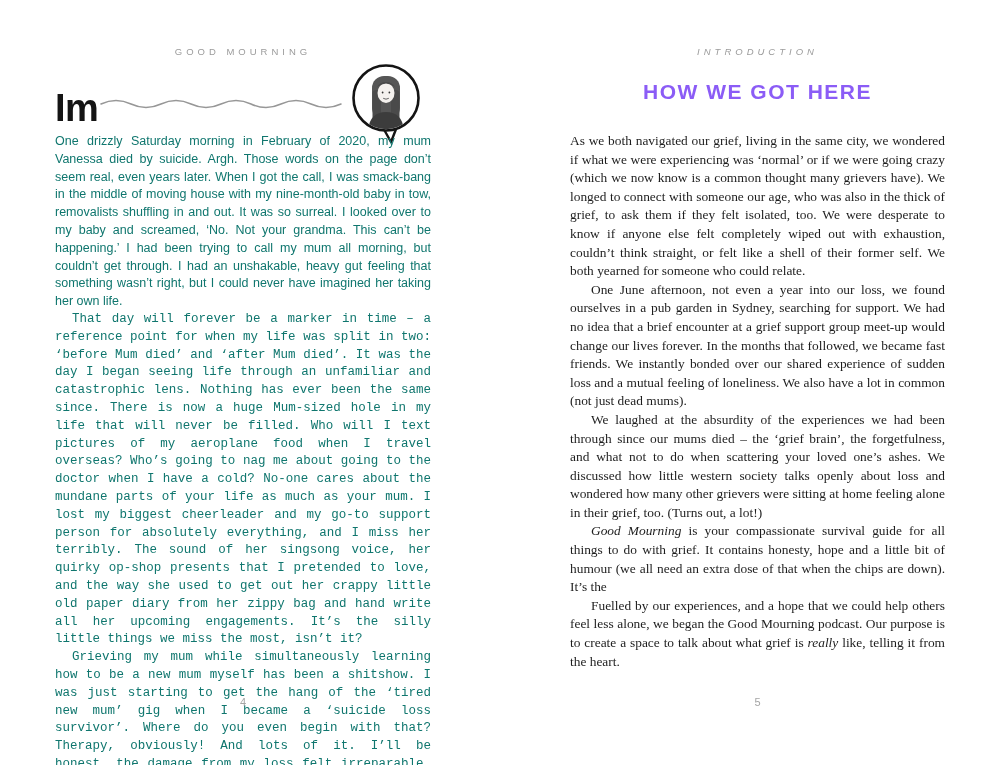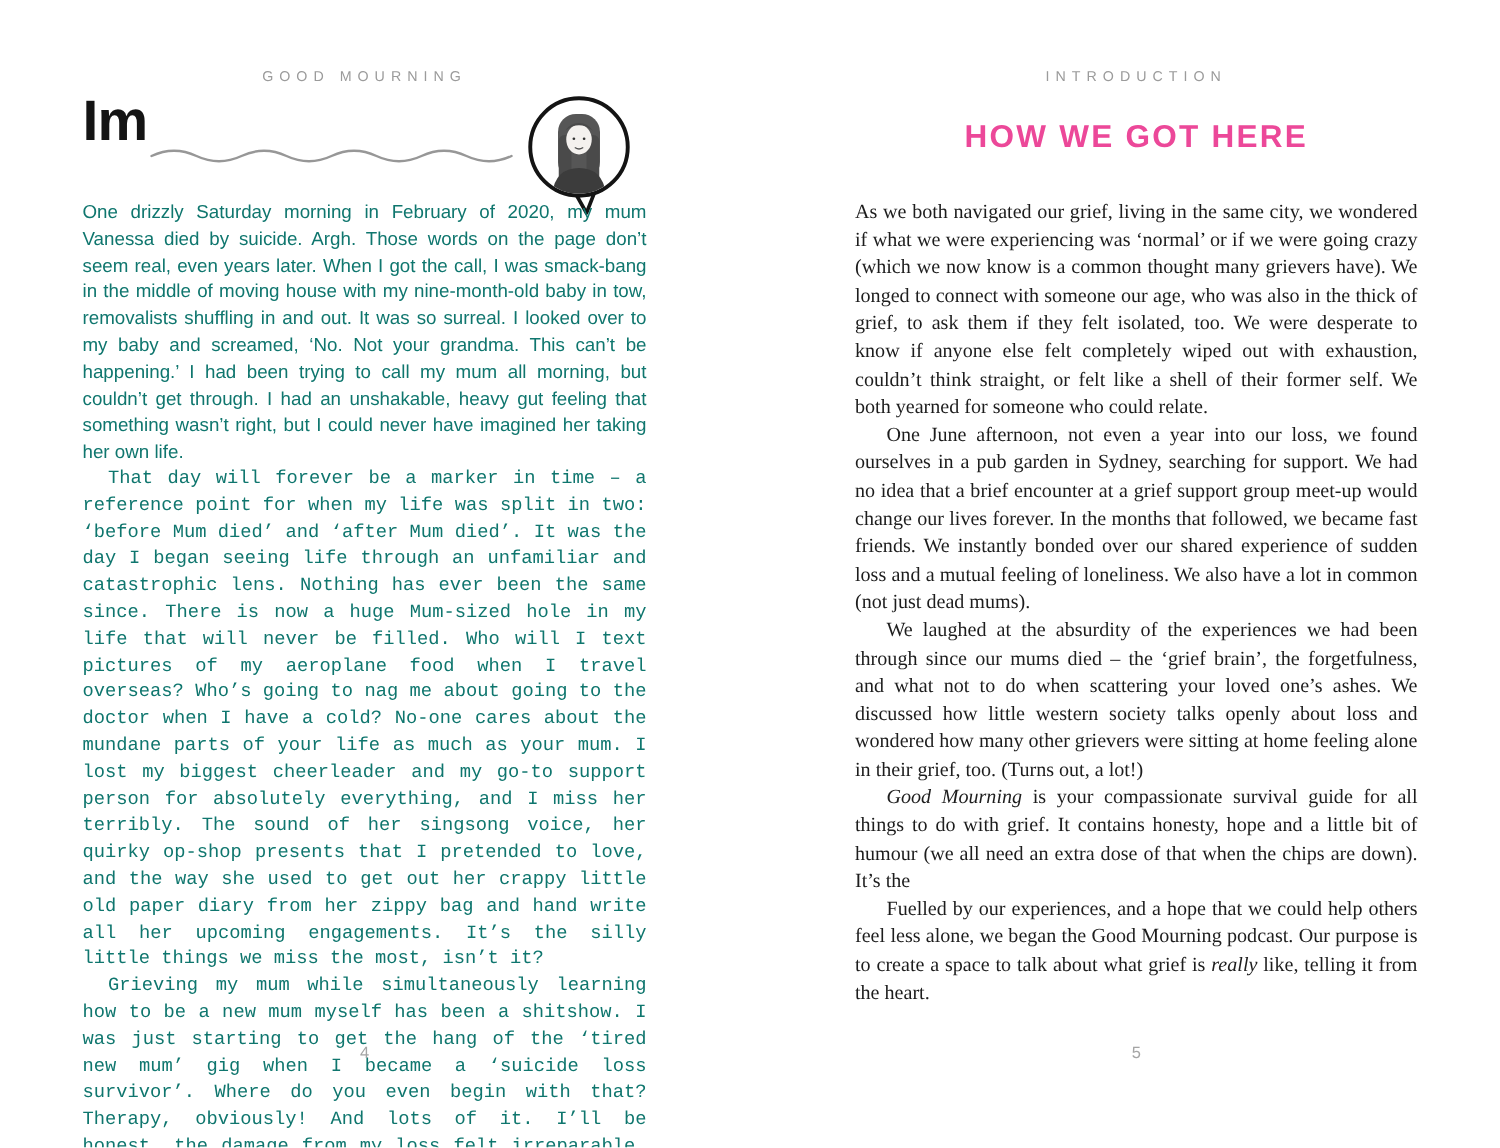--- a/index.html
+++ b/index.html
@@ -5,29 +5,29 @@
   html,body{margin:0;padding:0;background:#ffffff;}
   body{width:1000px;height:765px;font-family:"Liberation Sans",sans-serif;}
   .spread{position:relative;width:1000px;height:765px;background:#ffffff;overflow:hidden;}
   .page{position:absolute;top:0;width:500px;height:725px;background:#ffffff;}
   .page-left{left:0;}
   .page-right{left:500px;}
 
   .running-head{position:absolute;top:46px;font-size:9.5px;font-weight:500;
     letter-spacing:4px;color:#9b9b9b;text-align:center;}
   .page-left .running-head{left:55px;width:376px;}
-  .page-right .running-head{left:70px;width:375px;}
+  .page-right .running-head{left:70px;width:375px;font-style:italic;}
 
-  .chapter-label{position:absolute;left:55px;top:62px;font-size:38px;font-weight:800;
+  .chapter-label{position:absolute;left:55px;top:89px;font-size:38px;font-weight:800;
     color:#141414;letter-spacing:-0.5px;line-height:1;}
   .wavy{position:absolute;left:98px;top:96px;}
   .bubble-illo{position:absolute;left:346px;top:60px;}
 
   .section-title{position:absolute;left:70px;top:80px;width:375px;text-align:center;
-    font-size:21px;font-weight:800;letter-spacing:1.5px;color:#ec4899;}
+    font-size:21px;font-weight:800;letter-spacing:1.5px;color:#8b5cf6;}
 
   .body-left{position:absolute;left:55px;top:133px;width:376px;
     font-size:12.5px;line-height:17.8px;color:#0f766e;text-align:justify;}
   .body-left .para{margin:0;}
   .body-left .para.indent{text-indent:17px;font-family:Liberation Mono, monospace;}
 
   .body-right{position:absolute;left:70px;top:114px;width:375px;
     font-family:"Liberation Serif",serif;font-size:13.4px;line-height:18.6px;
     color:#1d1d1d;text-align:justify;margin-top:18px;}
   .body-right .para{margin:0;}

